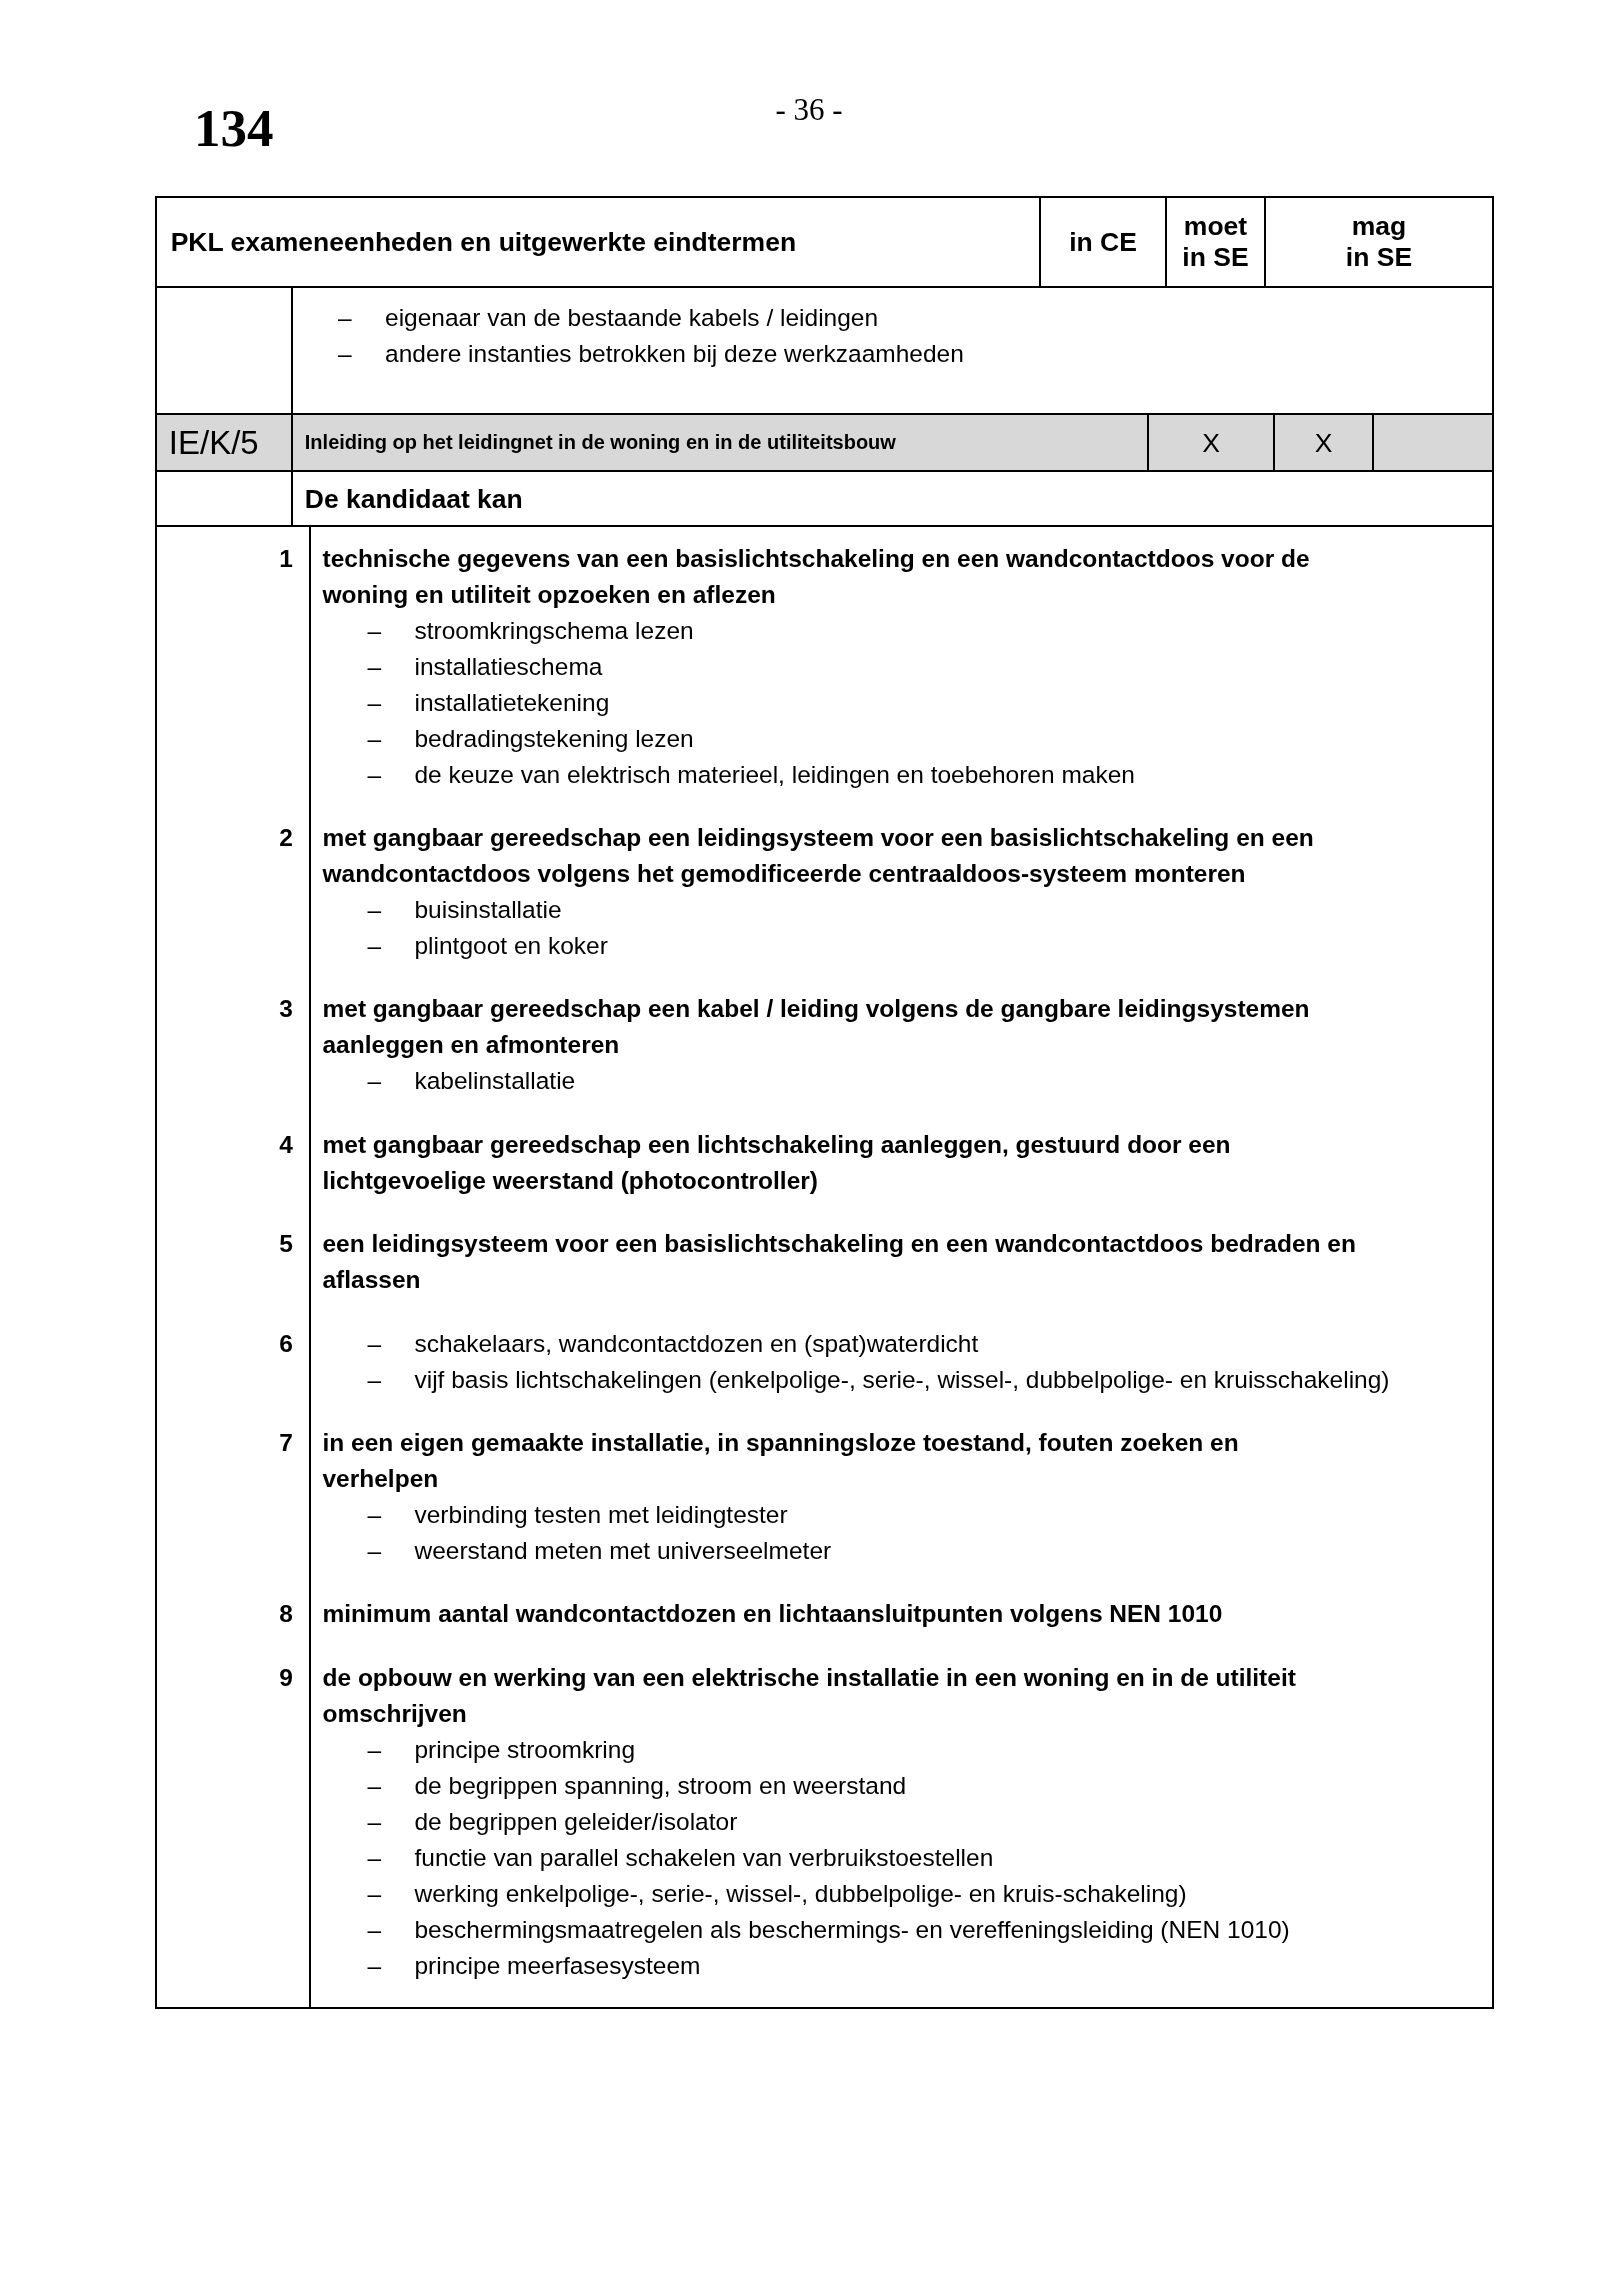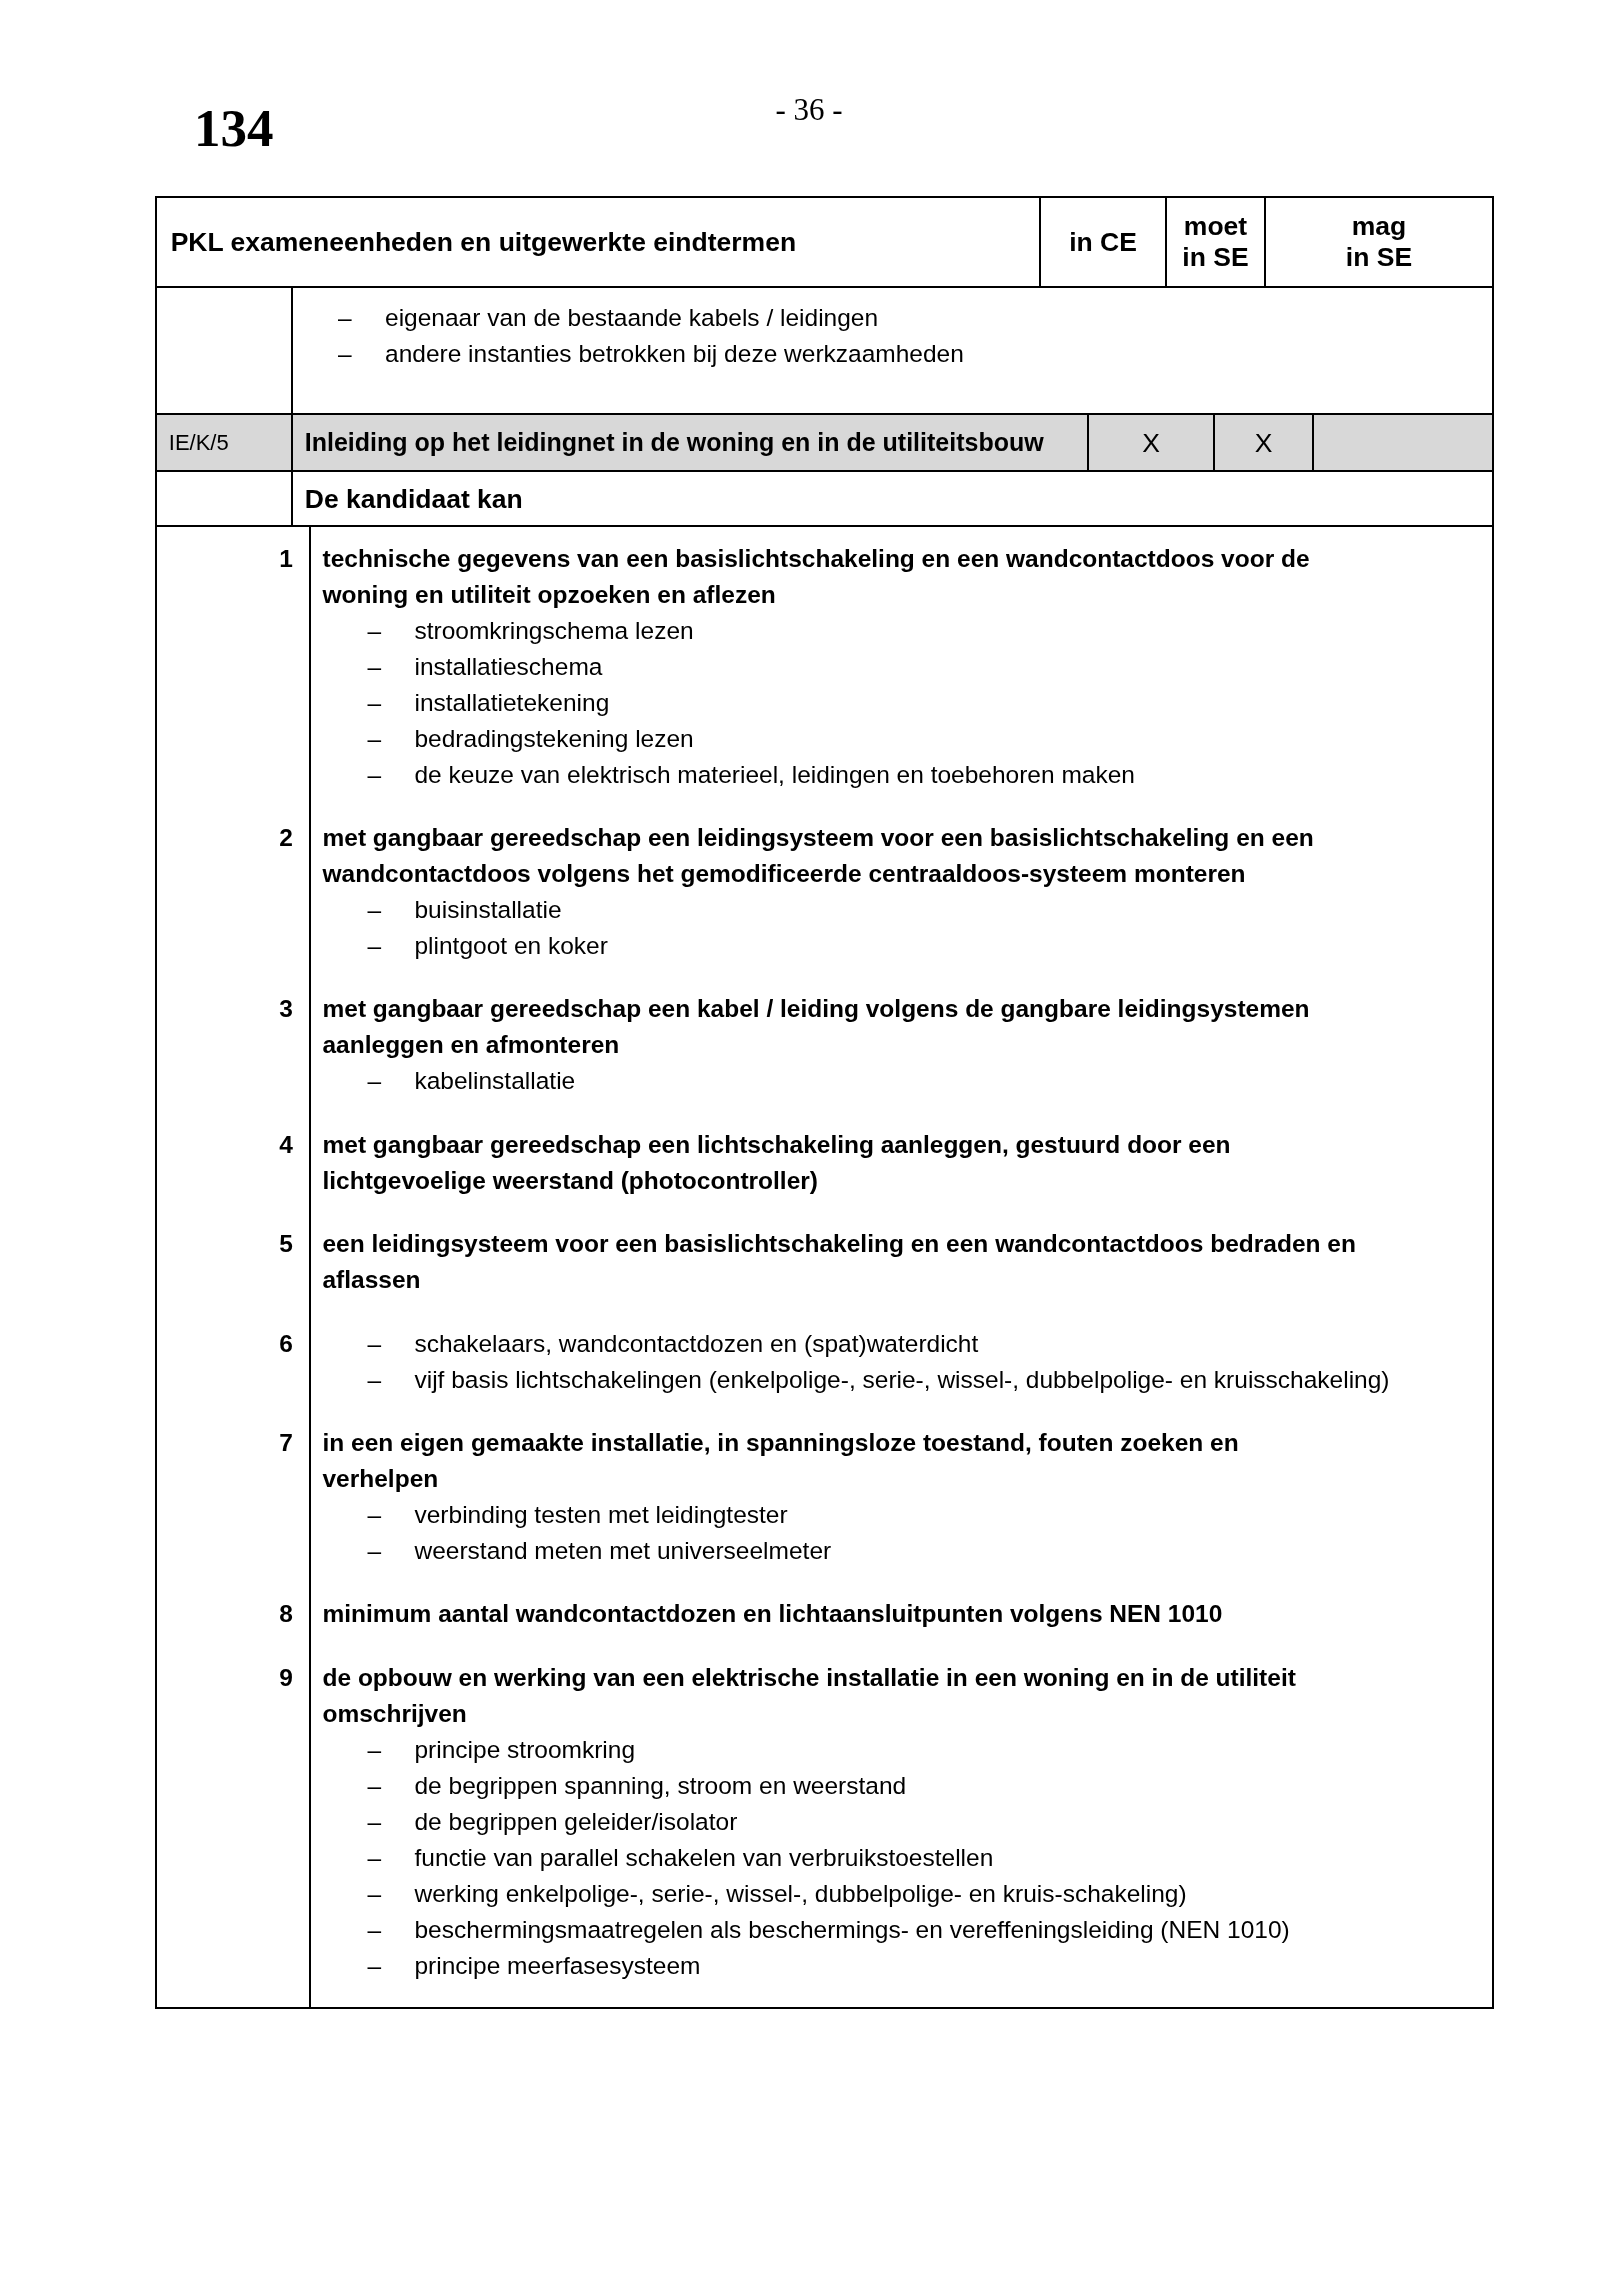--- a/index.html
+++ b/index.html
@@ -52,25 +52,25 @@
 
   
   .intro-row { height:127px; }
   .intro-body { flex:1; padding-top:11.8px; }
 
   .sub { display:flex; padding-left:45px; font-weight:normal; white-space:normal; }
   .dash { width:47px; flex:none; }
 
   
   .unit-row { height:57px; background:#d8d8d8; }
-  .unit-code { display:flex; align-items:center; padding-left:11.8px; font-size:22px; }
+  .unit-code { display:flex; align-items:center; padding-left:11.8px; font-size:33px; }
   .unit-title {
-    width:796px; border-right:2px solid #000;
+    width:856px; border-right:2px solid #000;
     display:flex; align-items:center; padding-left:11.8px;
-    font-weight:bold; font-size:25px; line-height:29px;
+    font-weight:bold; font-size:20px; line-height:29px;
   }
   .xcell { display:flex; align-items:center; justify-content:center; font-size:26.5px; }
 
   
   .kan-row { height:55px; }
   .kan-body { flex:1; display:flex; align-items:center; padding-left:11.8px;
               font-weight:bold; font-size:26.5px; }
 
   
   .items-row { flex-direction:column; }

